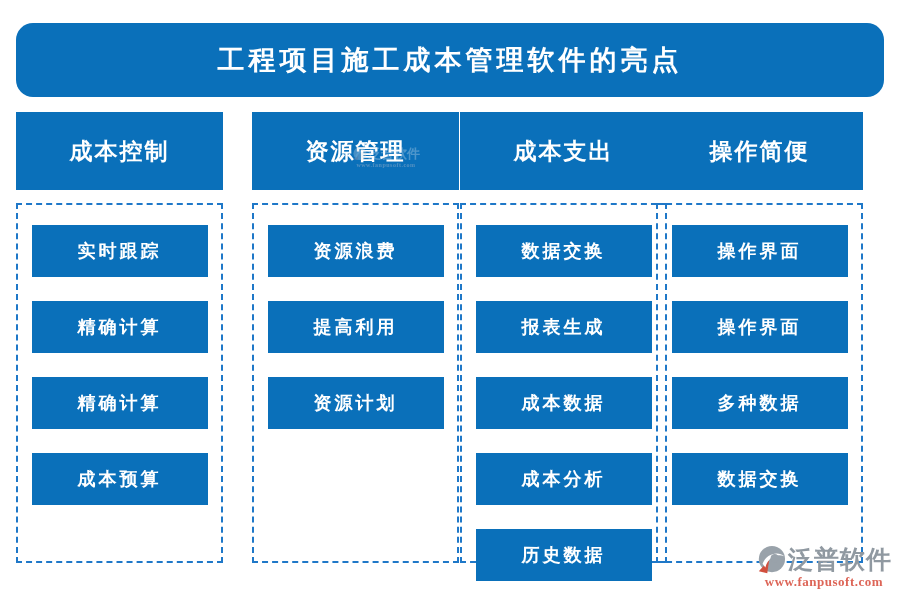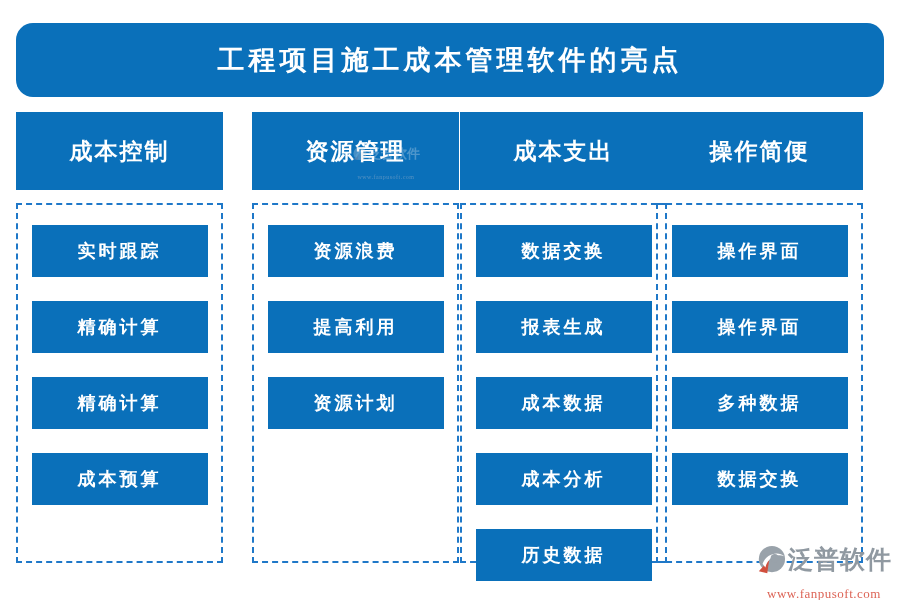--- a/index.html
+++ b/index.html
@@ -46,21 +46,21 @@
   .wm{
     position:absolute;top:544px;right:8px;
     display:flex;flex-direction:column;align-items:center;
   }
   .wm-top{display:flex;align-items:center;gap:2px;}
   .wm-logo{width:30px;height:32px;margin-bottom:-2px;}
   .wm-brand{
     font-size:25px;font-weight:bold;color:var(--wm-gray);letter-spacing:1px;line-height:1;text-align:center;
   }
   .wm-url{
-    margin-top:13px;font-family:"Liberation Serif", serif;font-weight:normal;
+    margin-top:1px;font-family:"Liberation Serif", serif;font-weight:bold;
     font-size:13px;color:var(--wm-red);letter-spacing:0.5px;line-height:1;
   }
 
   
   .wm-faint{
     position:absolute;left:352px;top:146px;opacity:0.30;
     display:flex;flex-direction:column;align-items:center;pointer-events:none;
   }
   .wm-faint .wm-top{gap:1px;}
   .wm-faint .wm-logo{width:15px;height:16px;margin-bottom:-1px;}

